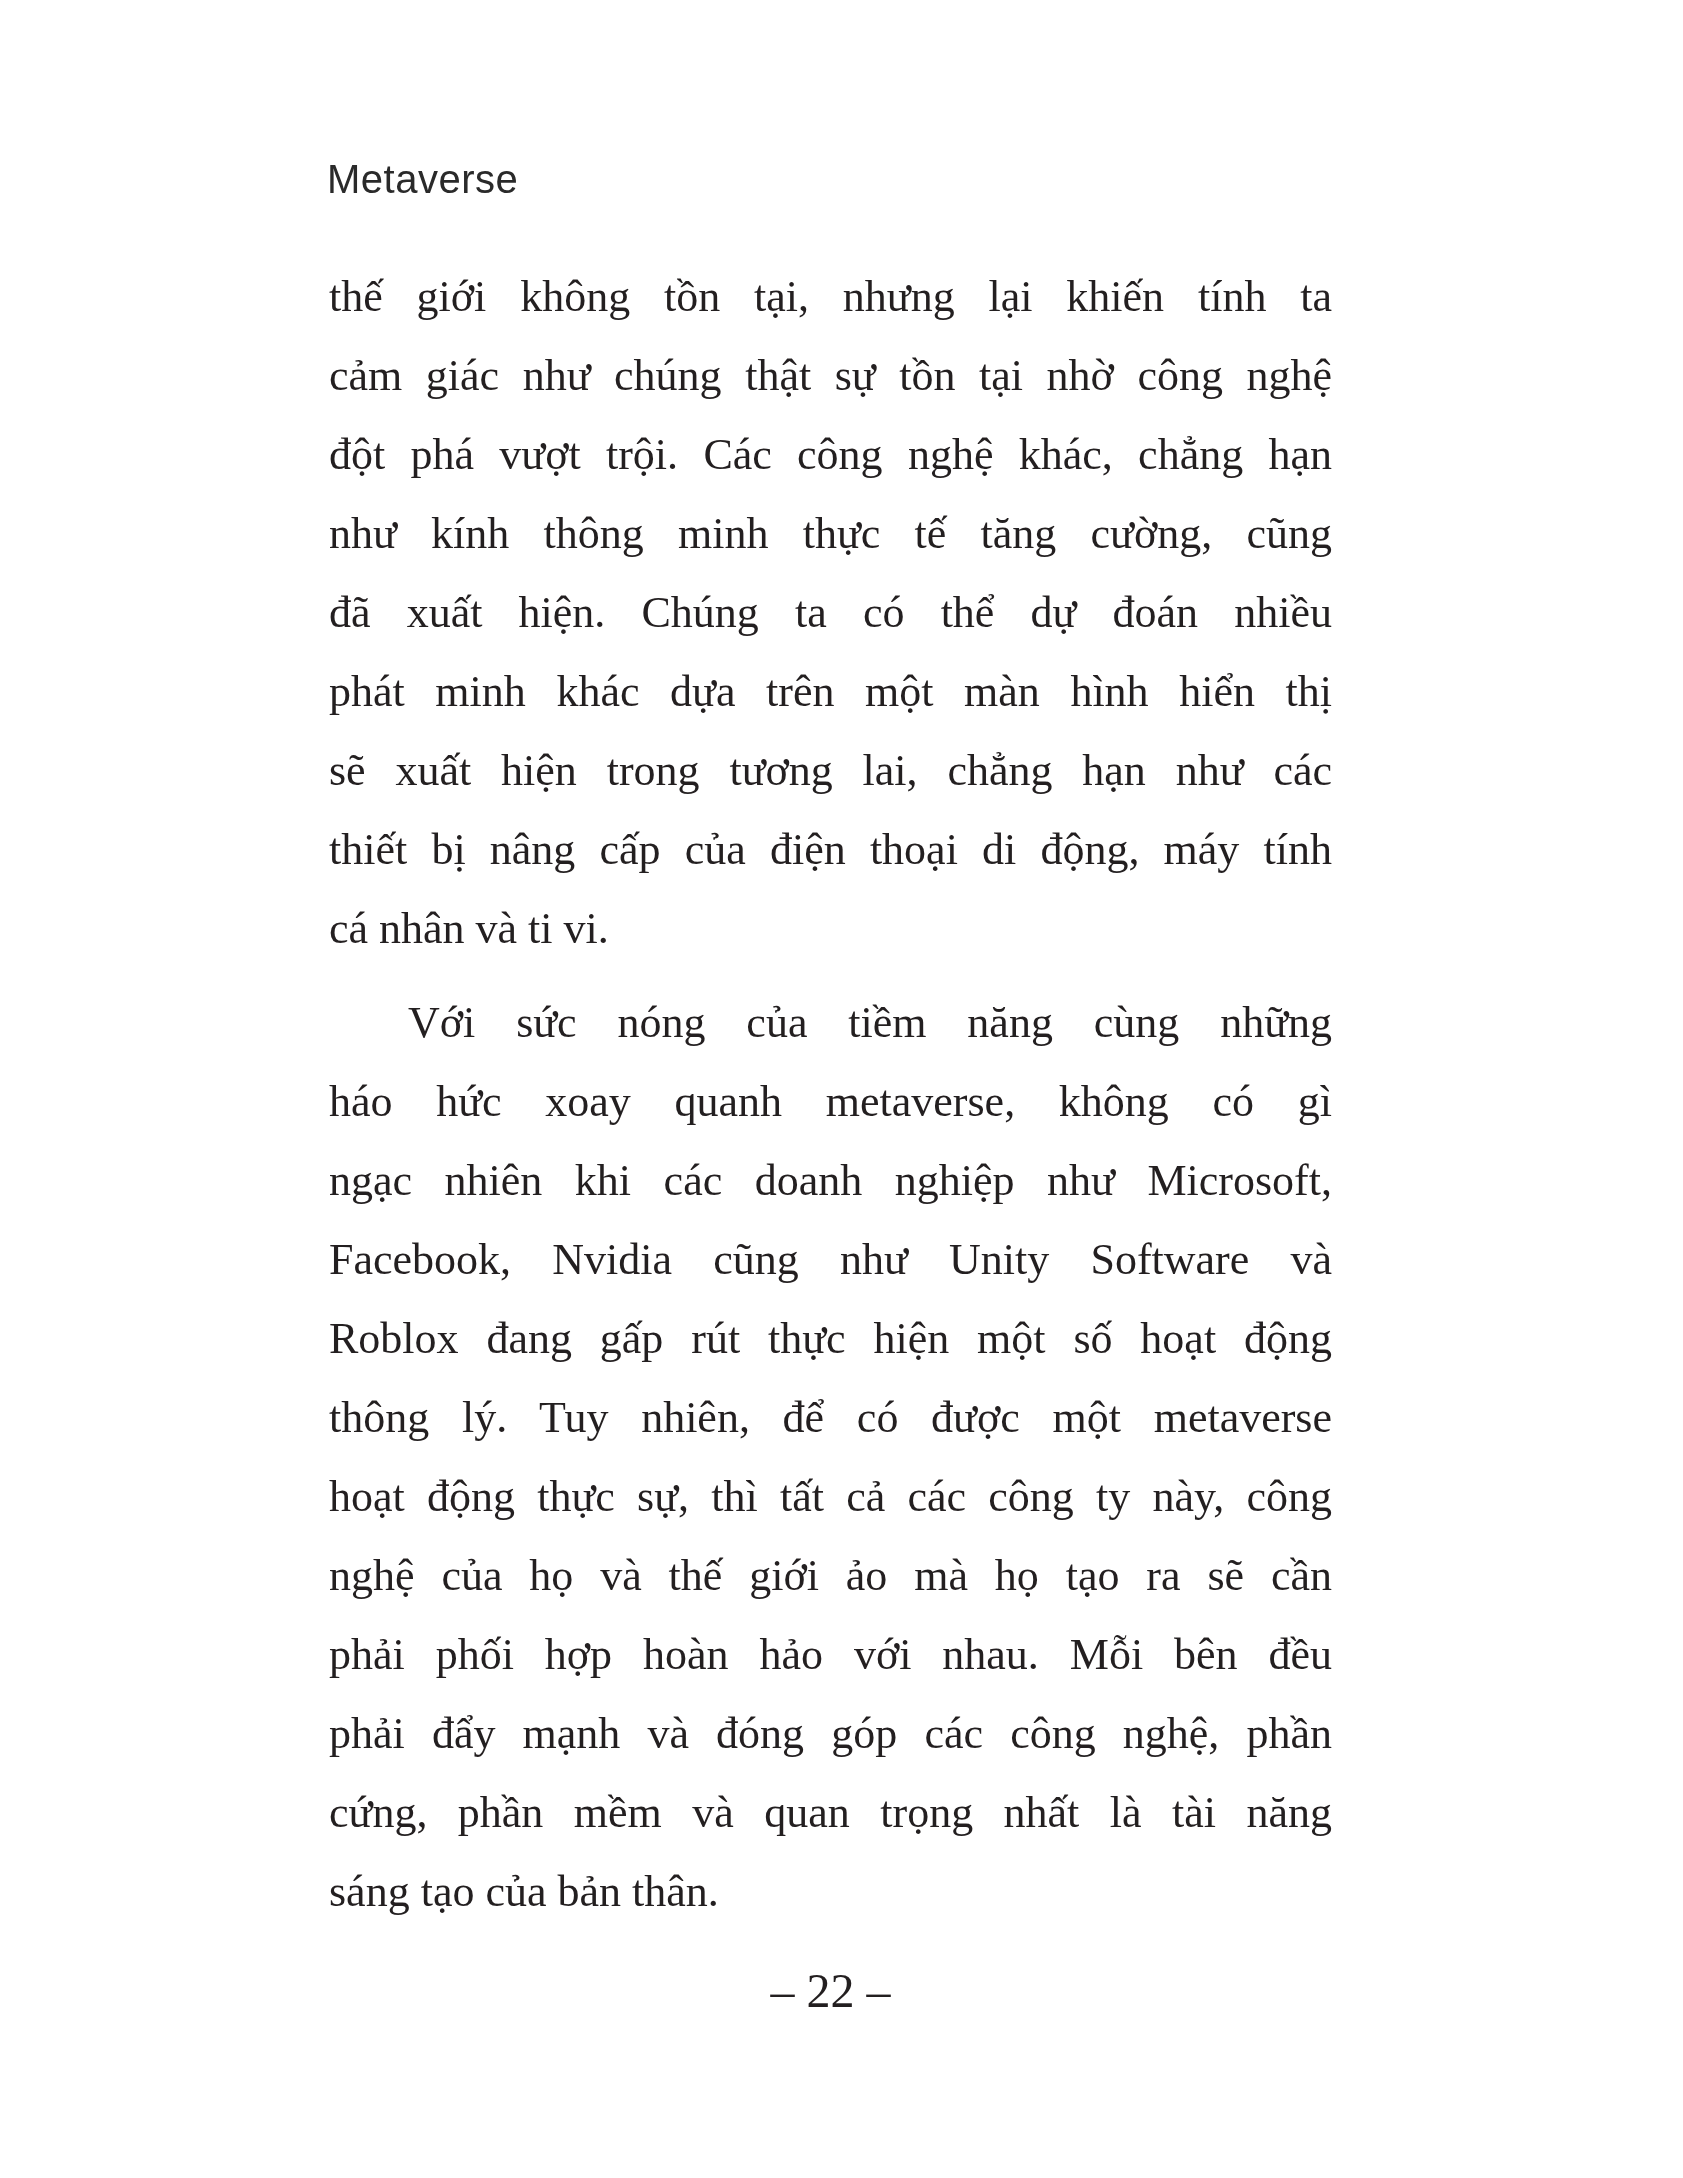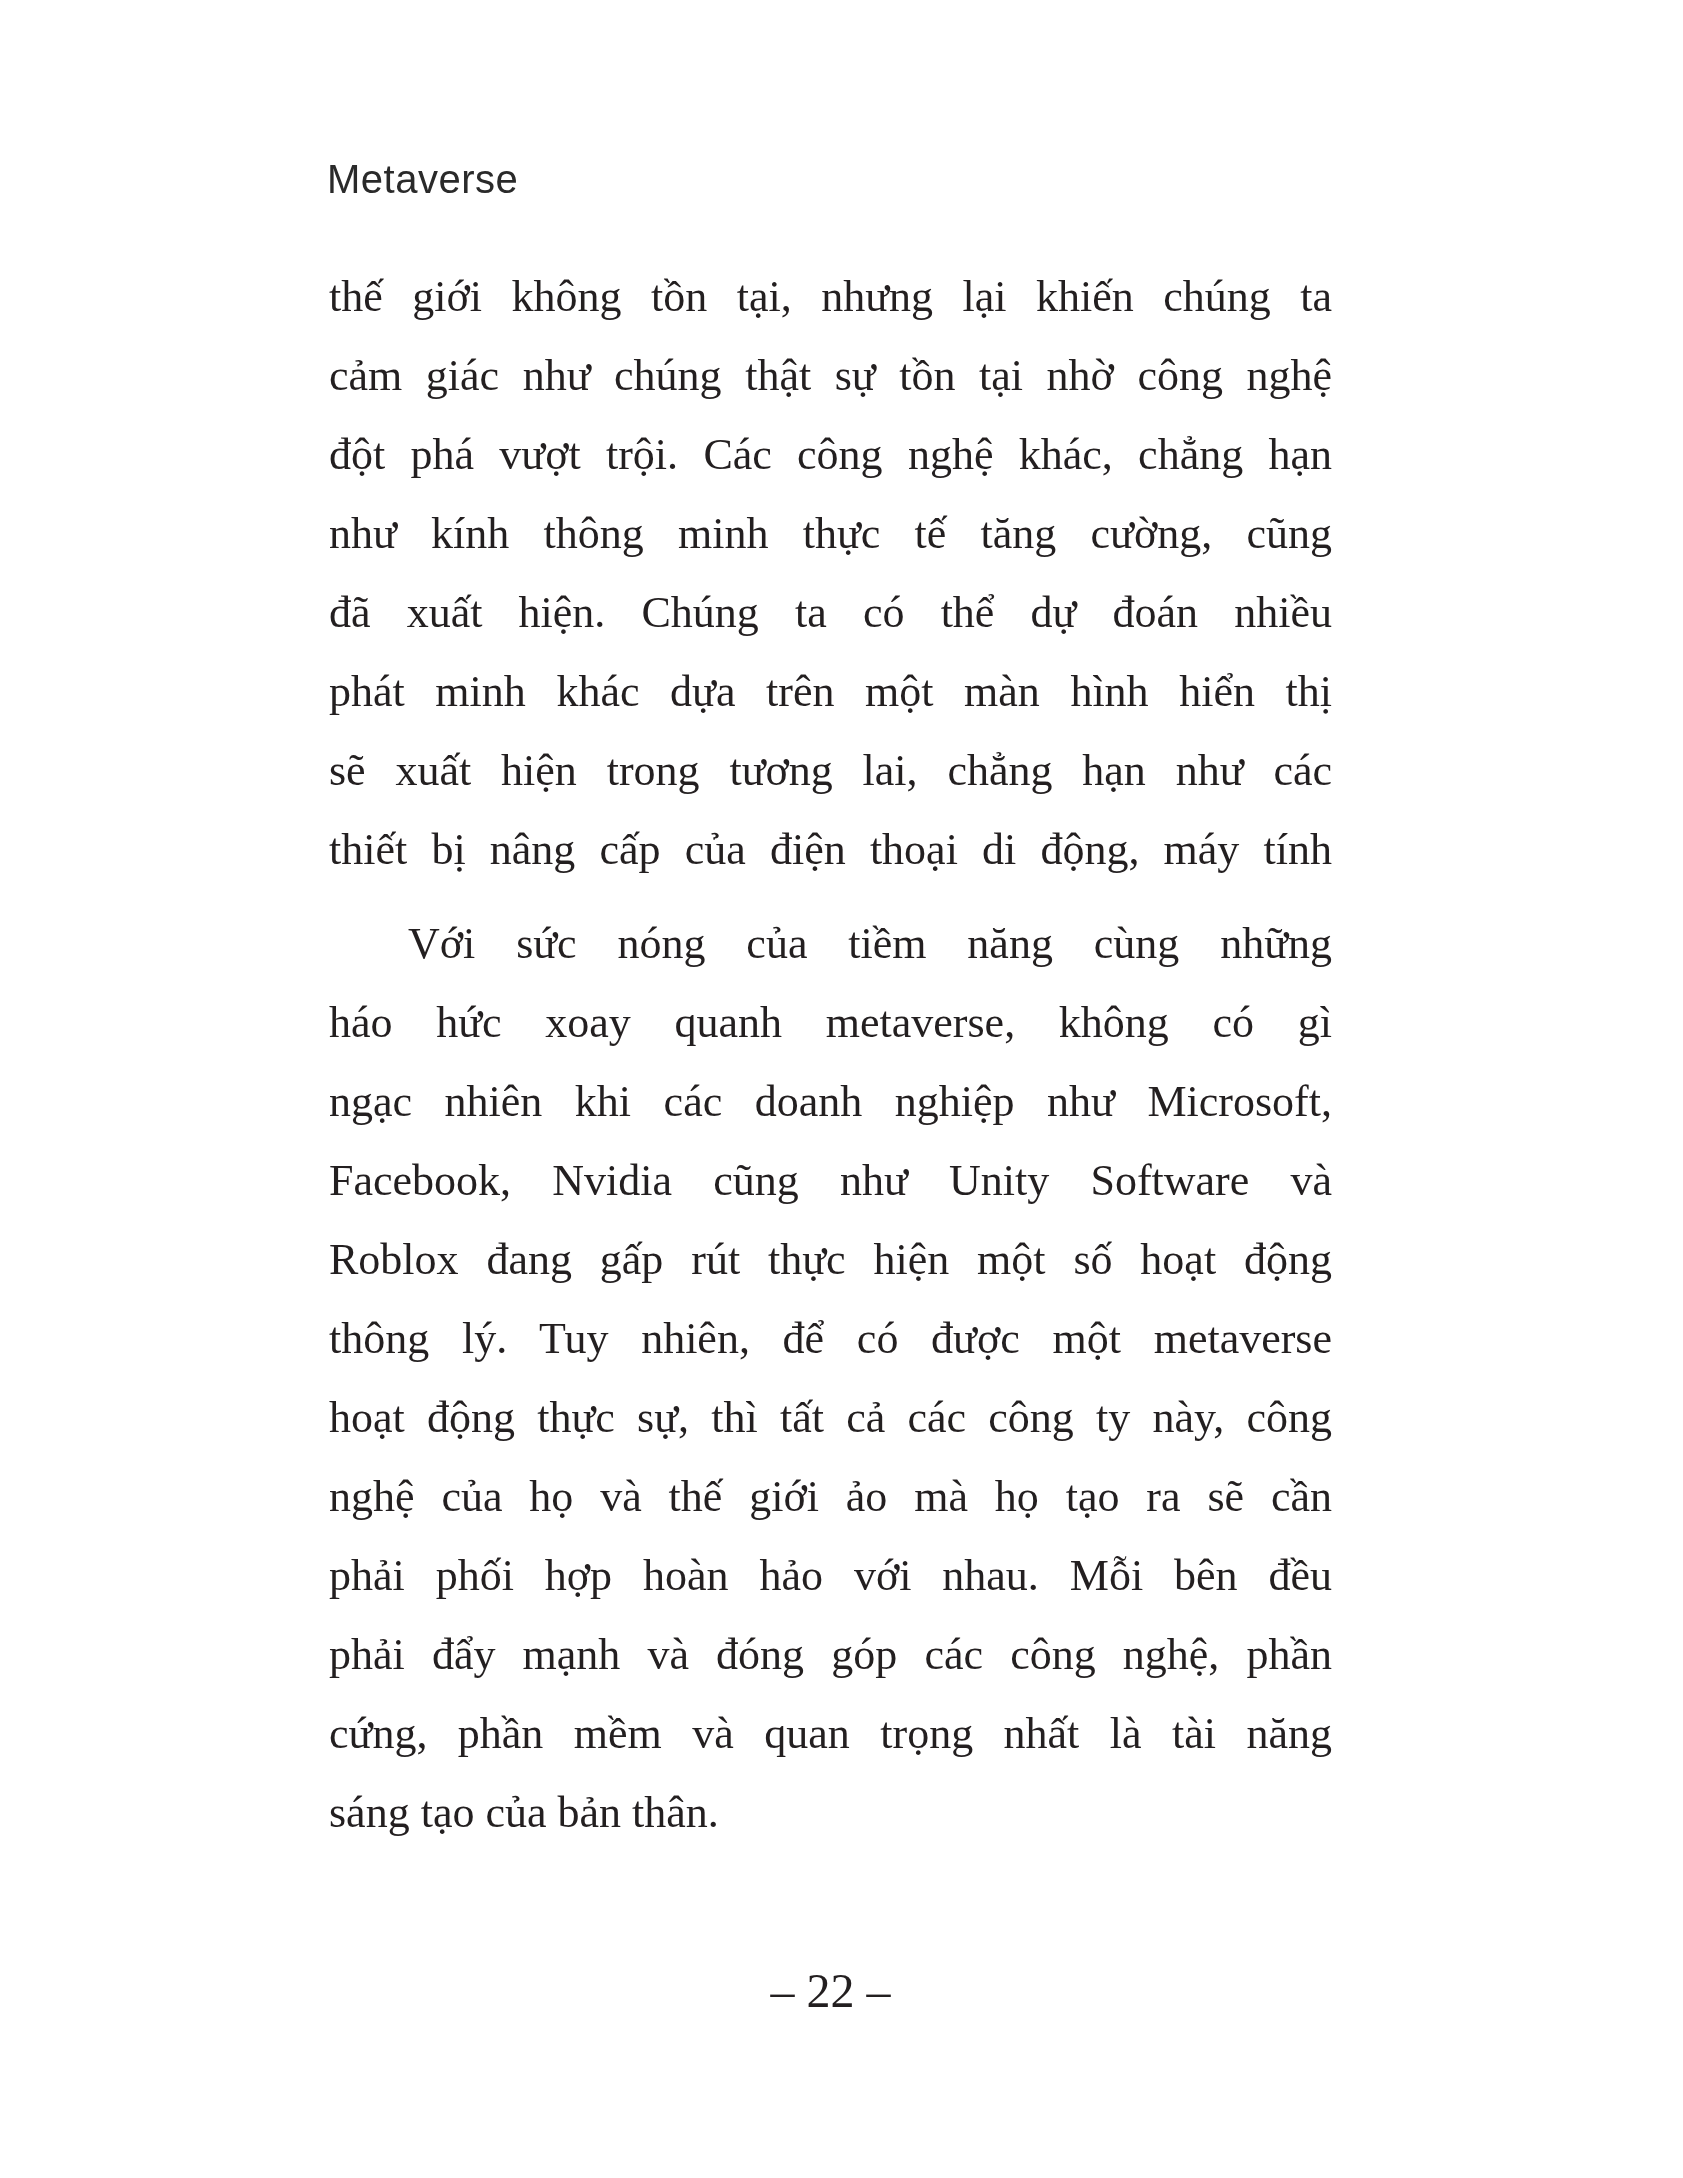--- a/index.html
+++ b/index.html
@@ -63,28 +63,29 @@
 </head>
 <body>
 
 <div class="page">
 
   <div class="running-header">Metaverse</div>
 
   <div class="content">
 
     <div class="paragraph">
-      <div class="line">thế giới không tồn tại, nhưng lại khiến chúng ta</div>
+      <div class="line">thế giới không tồn tại, nhưng lại khiến tính ta</div>
       <div class="line">cảm giác như chúng thật sự tồn tại nhờ công nghệ</div>
       <div class="line">đột phá vượt trội. Các công nghệ khác, chẳng hạn</div>
       <div class="line">như kính thông minh thực tế tăng cường, cũng</div>
       <div class="line">đã xuất hiện. Chúng ta có thể dự đoán nhiều</div>
       <div class="line">phát minh khác dựa trên một màn hình hiển thị</div>
       <div class="line">sẽ xuất hiện trong tương lai, chẳng hạn như các</div>
       <div class="line">thiết bị nâng cấp của điện thoại di động, máy tính</div>
+      <div class="line para-end">cá nhân và ti vi.</div>
     </div>
 
     <div class="paragraph">
       <div class="line first-indent">Với sức nóng của tiềm năng cùng những</div>
       <div class="line">háo hức xoay quanh metaverse, không có gì</div>
       <div class="line">ngạc nhiên khi các doanh nghiệp như Microsoft,</div>
       <div class="line">Facebook, Nvidia cũng như Unity Software và</div>
       <div class="line">Roblox đang gấp rút thực hiện một số hoạt động</div>
       <div class="line">thông lý. Tuy nhiên, để có được một metaverse</div>
       <div class="line">hoạt động thực sự, thì tất cả các công ty này, công</div>

